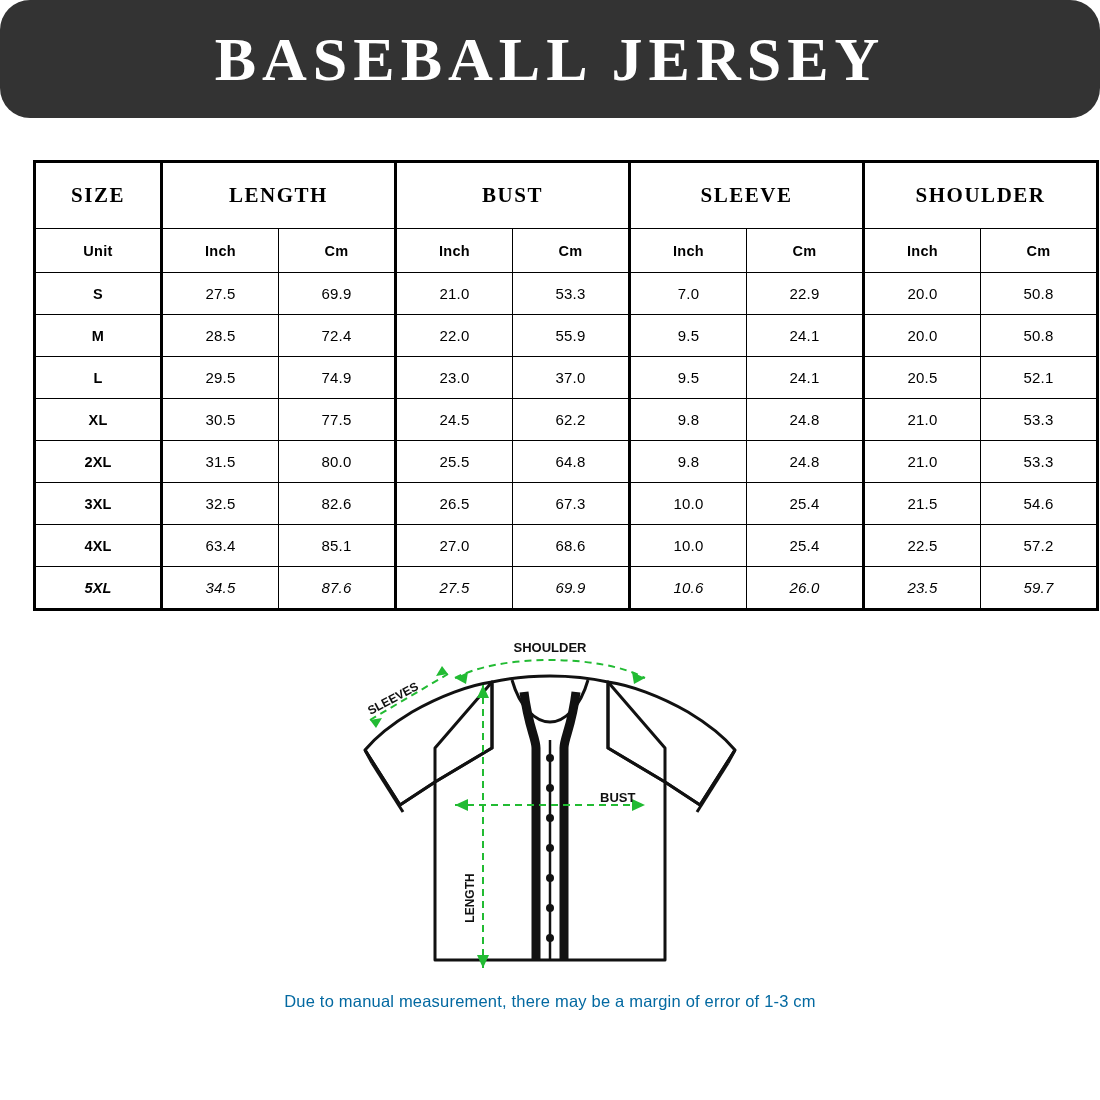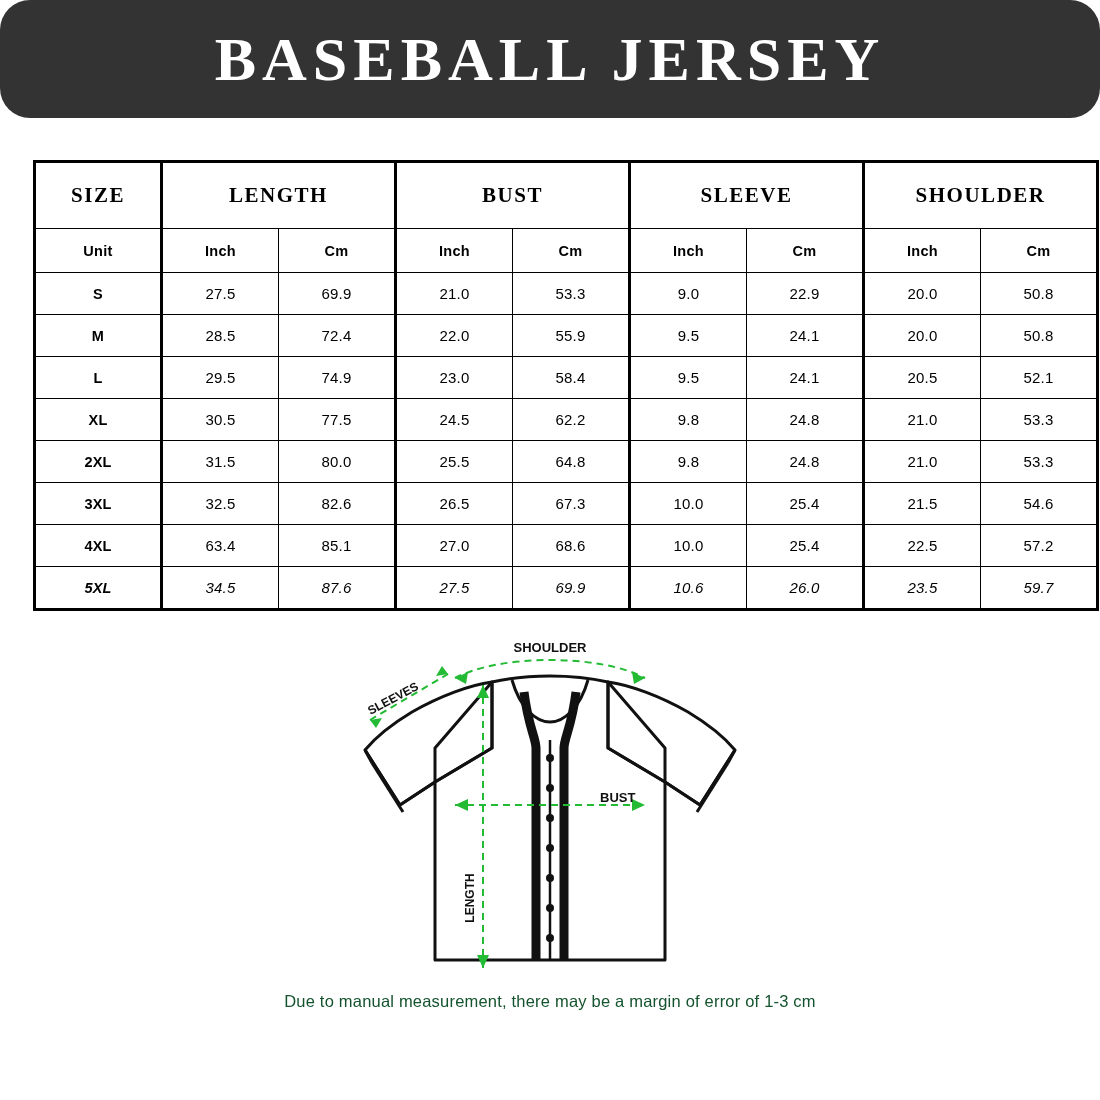--- a/index.html
+++ b/index.html
@@ -103,21 +103,21 @@
     left: 0;
     width: 1100px;
     height: 370px;
   }
   .note {
     position: absolute;
     top: 992px;
     left: 0;
     width: 1100px;
     text-align: center;
-    color: #14532d;
+    color: #0369a1;
     font-size: 16.5px;
     letter-spacing: 0.2px;
   }
 </style>
 </head>
 <body>
 
 <div class="page">
 
   <div class="header-bar">
@@ -158,21 +158,21 @@
         </tr>
       </thead>
       <tbody>
 
         <tr class="data-row">
           <td class="size-cell border-left-thick">S</td>
           <td class="group-sep">27.5</td>
           <td>69.9</td>
           <td class="group-sep">21.0</td>
           <td>53.3</td>
-          <td class="group-sep">9.0</td>
+          <td class="group-sep">7.0</td>
           <td>22.9</td>
           <td class="group-sep">20.0</td>
           <td class="border-right-thick">50.8</td>
         </tr>
 
         <tr class="data-row">
           <td class="size-cell border-left-thick">M</td>
           <td class="group-sep">28.5</td>
           <td>72.4</td>
           <td class="group-sep">22.0</td>
@@ -181,21 +181,21 @@
           <td>24.1</td>
           <td class="group-sep">20.0</td>
           <td class="border-right-thick">50.8</td>
         </tr>
 
         <tr class="data-row">
           <td class="size-cell border-left-thick">L</td>
           <td class="group-sep">29.5</td>
           <td>74.9</td>
           <td class="group-sep">23.0</td>
-          <td>58.4</td>
+          <td>37.0</td>
           <td class="group-sep">9.5</td>
           <td>24.1</td>
           <td class="group-sep">20.5</td>
           <td class="border-right-thick">52.1</td>
         </tr>
 
         <tr class="data-row">
           <td class="size-cell border-left-thick">XL</td>
           <td class="group-sep">30.5</td>
           <td>77.5</td>

